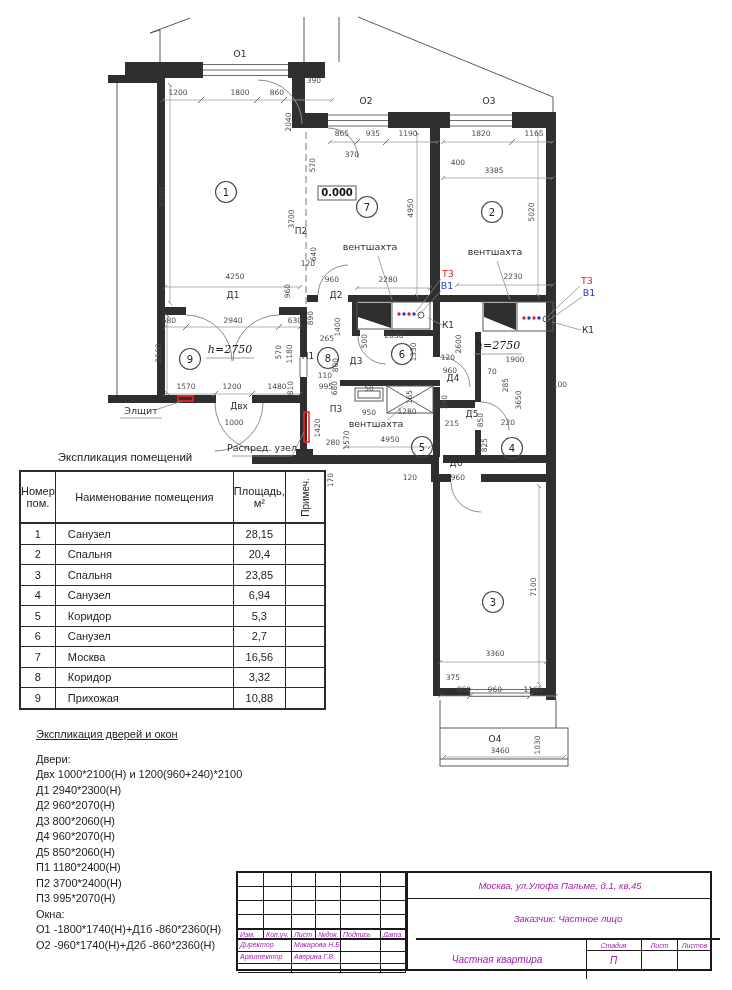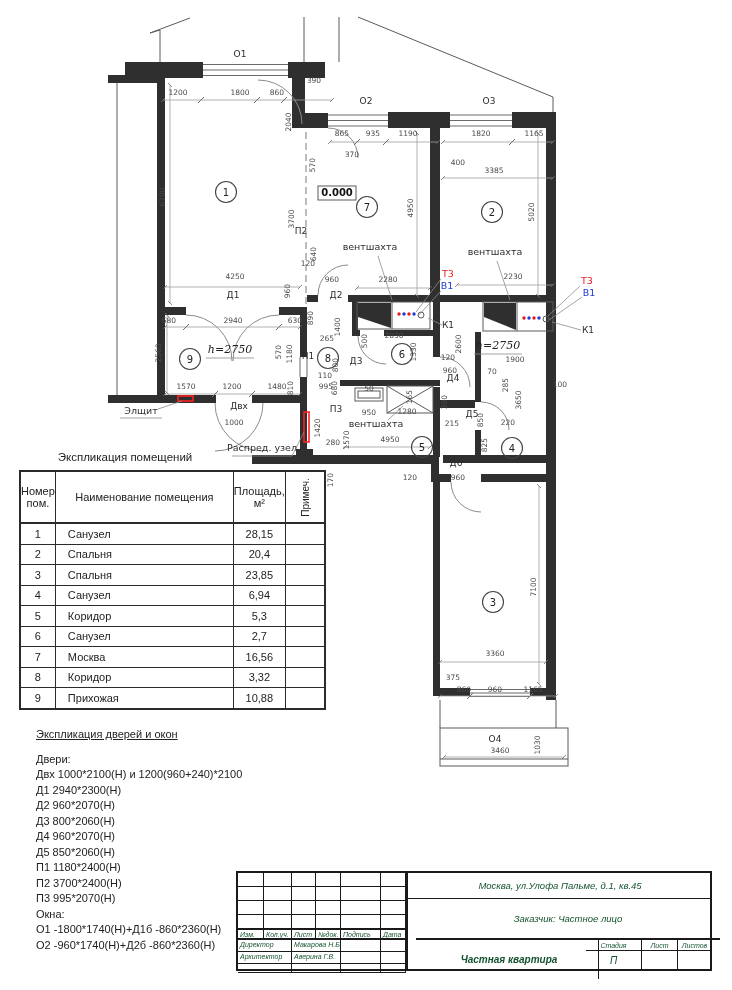--- a/index.html
+++ b/index.html
@@ -36,35 +36,35 @@
   .c-area{width:48px;text-align:center;}
   .c-note{width:26px;text-align:center;}
   table.rooms tbody td{height:19.5px;}
   table.rooms thead th{height:50px;font-size:11px;}
   .vert{display:inline-block;transform:rotate(-90deg);white-space:nowrap;font-size:10px;}
   
   .doorlist{position:absolute;left:36px;top:727px;font-size:11px;line-height:15.5px;color:#222;}
   .doorlist .dl-title{text-decoration:underline;margin-bottom:9px;}
   
   .tb{position:absolute;left:236px;top:871px;width:476px;height:100px;border:2px solid #1a1a1a;
-      box-sizing:border-box;font-style:italic;color:#14532d;}
+      box-sizing:border-box;font-style:italic;color:#a21caf;}
   .tb-left{position:absolute;left:0;top:0;width:168px;height:96px;display:grid;
            grid-template-columns:26px 28px 24px 25px 40px 25px;
            grid-template-rows:14px 14px 14px 14px 11px 12px 12px 9px;}
   .tb-left div{border-right:1px solid #1a1a1a;border-bottom:1px solid #1a1a1a;
                font-size:7px;overflow:hidden;white-space:nowrap;padding-left:2px;line-height:1.4;}
   .tb-left .hd{border-bottom:2px solid #1a1a1a;border-top:1px solid #1a1a1a;}
   .sp2{grid-column:span 2;}
   .tb-right{position:absolute;left:168px;top:0;width:304px;height:96px;border-left:2px solid #1a1a1a;}
   .addr{position:absolute;left:0;top:0;width:304px;height:25px;border-bottom:1px solid #1a1a1a;
         display:flex;align-items:center;justify-content:center;font-size:9.5px;}
   .client{position:absolute;left:0;top:26px;width:304px;height:39px;border-bottom:2px solid #1a1a1a;
         display:flex;align-items:center;justify-content:center;font-size:9.5px;margin-left:8px;}
-  .project{position:absolute;left:12px;top:67px;width:178px;height:39px;border-right:1px solid #1a1a1a;
-        display:flex;align-items:center;justify-content:center;font-size:10px;font-weight:bold;}
+  .project{position:absolute;left:0;top:67px;width:178px;height:39px;border-right:1px solid #1a1a1a;
+        display:flex;align-items:center;justify-content:center;font-size:10px;}
   .stages{position:absolute;left:178px;top:67px;width:126px;height:29px;display:grid;
         grid-template-columns:56px 36px 34px;grid-template-rows:11px 18px;}
   .stages div{border-right:1px solid #1a1a1a;border-bottom:1px solid #1a1a1a;font-size:7px;
         display:flex;align-items:center;justify-content:center;}
   .stages .val{font-size:10px;border-bottom:none;}
 </style>
 </head>
 <body>
 
 <div class="sheet">

